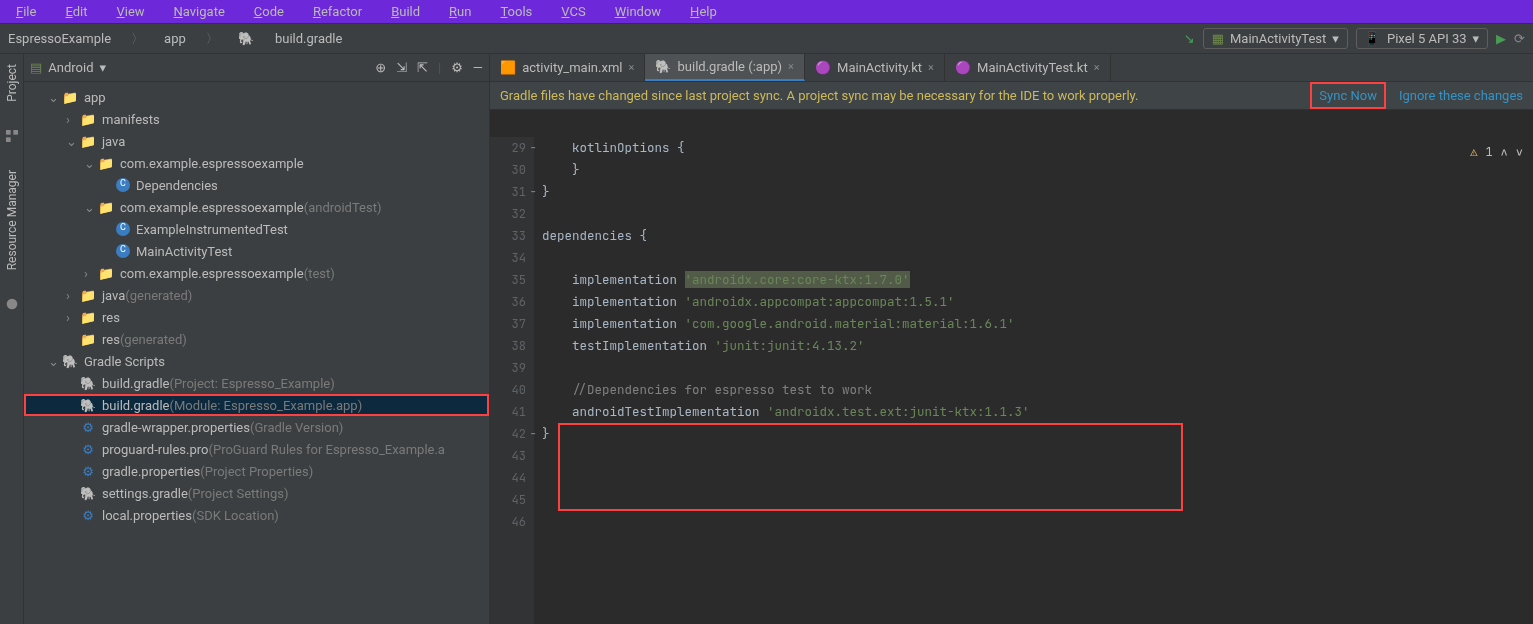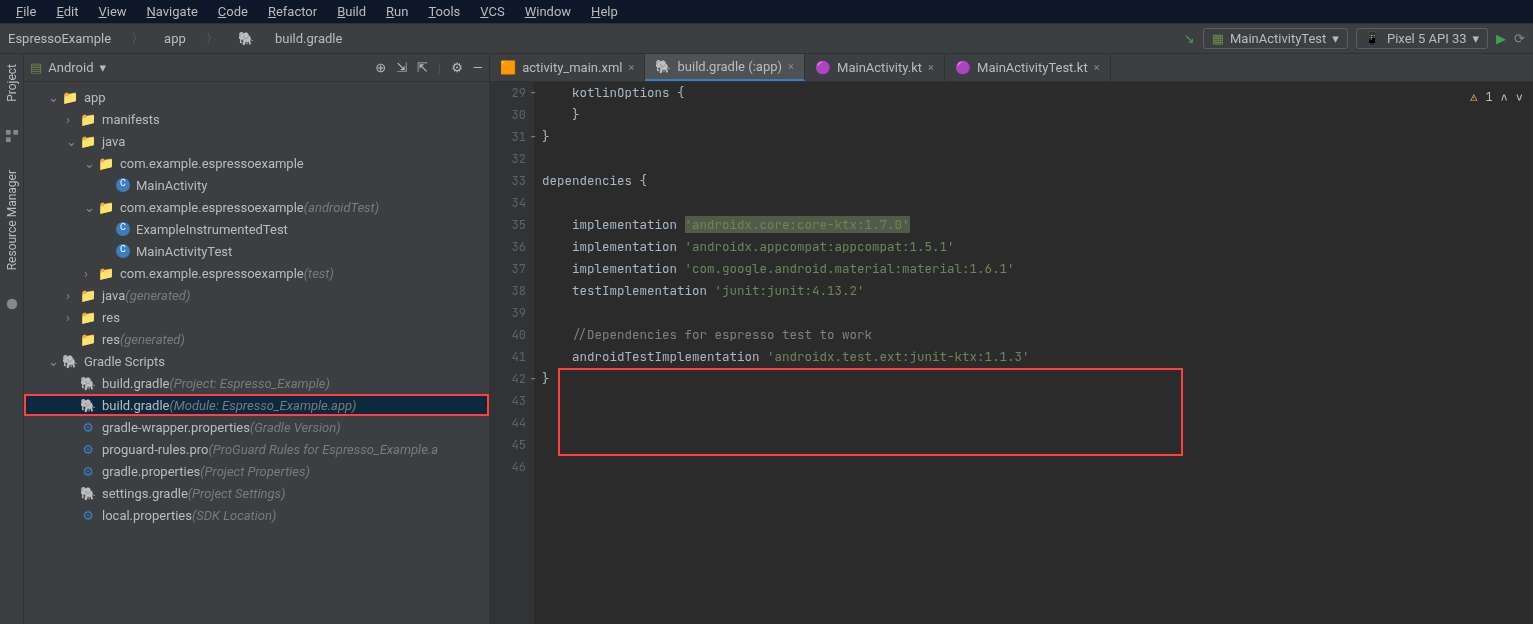--- a/index.html
+++ b/index.html
@@ -8,27 +8,27 @@
   color: #bbbbbb;
   font-family: -apple-system, BlinkMacSystemFont, "Segoe UI", Roboto, sans-serif;
   font-size: 13px;
   width: 1533px;
   height: 624px;
   overflow: hidden;
   display: flex;
   flex-direction: column;
 }
 .menubar {
-  background: #0f172a;
+  background: #6d28d9;
   border-bottom: 1px solid #323232;
   height: 24px;
   display: flex;
   align-items: center;
   padding: 0 8px;
-  gap: 4px;
+  gap: 13px;
 }
 .menubar-item {
   padding: 3px 8px;
   cursor: pointer;
 }
 .menubar-item u { text-decoration: underline; }
 .navbar {
   background: #3c3f41;
   height: 30px;
   display: flex;
@@ -94,21 +94,21 @@
   white-space: nowrap;
 }
 .tree-row.selected { background: #0d293e; }
 .tree-row.redbox { outline: 2px solid #ff4040; outline-offset: -2px; }
 .indent-1 { padding-left: 24px; }
 .indent-2 { padding-left: 42px; }
 .indent-3 { padding-left: 60px; }
 .indent-4 { padding-left: 78px; }
 .tree-arrow { width: 12px; display: inline-block; color: #888; margin-right: 2px; }
 .tree-icon { width: 16px; display: inline-flex; justify-content: center; margin-right: 6px; }
-.dim { color: #7a7a7a; font-style: italic; }
+.dim { color: #7a7a7a; }
 .editor-area { flex: 1; display: flex; flex-direction: column; background: #2b2b2b; overflow: hidden; }
 .tabs {
   height: 28px;
   background: #3c3f41;
   border-bottom: 1px solid #323232;
   display: flex;
   align-items: stretch;
 }
 .tab {
   display: flex;
@@ -126,21 +126,21 @@
   display: flex;
   align-items: center;
   padding: 0 10px;
   gap: 16px;
   border-bottom: 1px solid #323232;
   color: #cdb95a;
 }
 .notif-msg { flex: 1; }
 .notif-link { color: #3592c4; cursor: pointer; }
 .notif-link.redbox { outline: 2px solid #ff4040; outline-offset: 1px; padding: 3px 6px; }
-.code-area { flex: 1; display: flex; position: relative; overflow: hidden; }
+.code-area { flex: 1; display: flex; position: relative; overflow: hidden; margin-top: 27px; }
 .gutter {
   background: #313335;
   width: 44px;
   text-align: right;
   padding: 0 8px 0 0;
   color: #606366;
   font-family: "JetBrains Mono", Consolas, monospace;
   font-size: 12px;
   line-height: 22px;
   user-select: none;
@@ -264,21 +264,21 @@
           <span>java</span>
         </div>
         <div class="tree-row indent-3">
           <span class="tree-arrow">⌄</span>
           <span class="tree-icon" style="color:#3b7dc1">📁</span>
           <span>com.example.espressoexample</span>
         </div>
         <div class="tree-row indent-4">
           <span class="tree-arrow"></span>
           <span class="tree-icon" style="background:#3b7dc1;color:#fff;border-radius:50%;width:14px;height:14px;font-size:9px;margin-right:6px">C</span>
-          <span>MainActivity</span>
+          <span>Dependencies</span>
         </div>
         <div class="tree-row indent-3">
           <span class="tree-arrow">⌄</span>
           <span class="tree-icon" style="color:#3b7dc1">📁</span>
           <span>com.example.espressoexample</span> 
           <span class="dim">(androidTest)</span>
         </div>
         <div class="tree-row indent-4">
           <span class="tree-arrow"></span>
           <span class="tree-icon" style="background:#3b7dc1;color:#fff;border-radius:50%;width:14px;height:14px;font-size:9px;margin-right:6px">C</span>
@@ -380,20 +380,25 @@
           <span>MainActivity.kt</span>
           <span class="tab-close">×</span>
         </div>
         <div class="tab">
           <span>🟣</span>
           <span>MainActivityTest.kt</span>
           <span class="tab-close">×</span>
         </div>
       </div>
 
+    <div class="notif-bar">
+      <span class="notif-msg">Gradle files have changed since last project sync. A project sync may be necessary for the IDE to work properly.</span>
+      <span class="notif-link redbox">Sync Now</span>
+      <span class="notif-link">Ignore these changes</span>
+    </div>
 
     <div class="code-area">
       <div class="gutter" id="gutter">
           <div>29</div>
           <div>30</div>
           <div>31</div>
           <div>32</div>
           <div>33</div>
           <div>34</div>
           <div>35</div>

